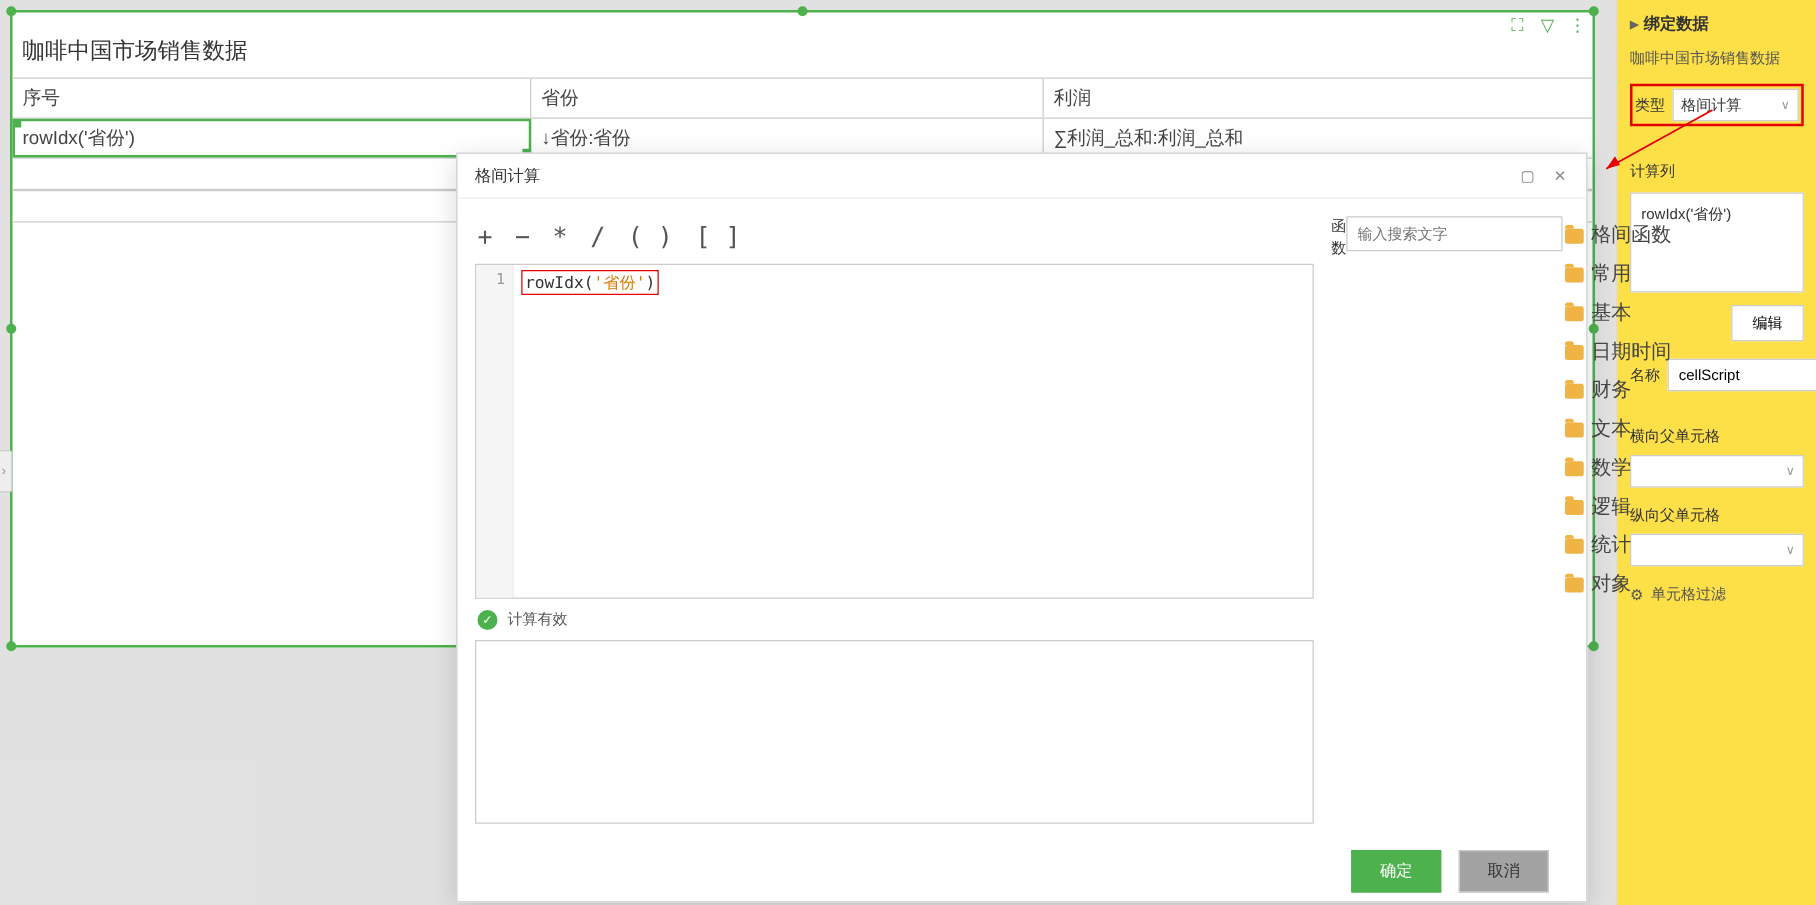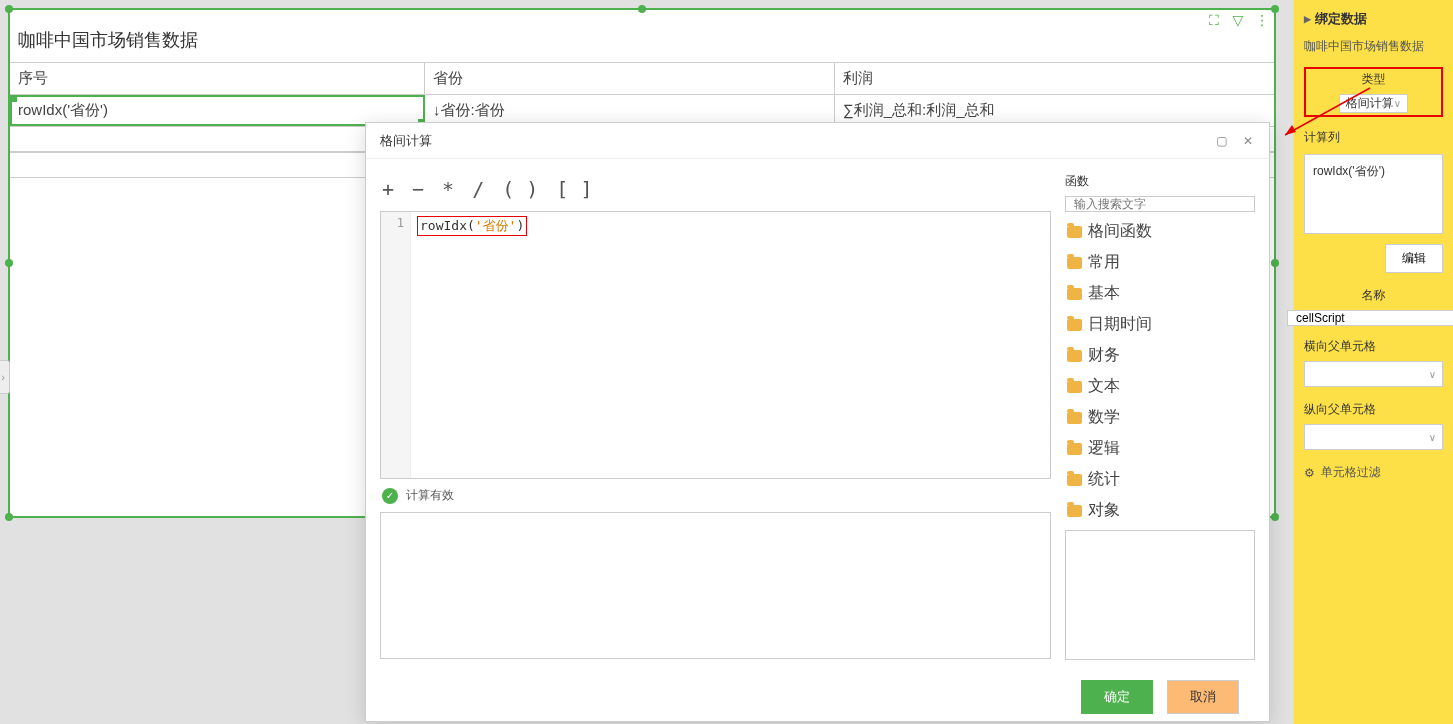--- a/index.html
+++ b/index.html
@@ -36,21 +36,21 @@
     .toolbar-icons { position: absolute; top: 2px; right: 4px; display: flex; gap: 8px; align-items: center; }
     .tool-icon { width: 16px; height: 16px; color: #4db14d; cursor: pointer; display: flex; align-items: center; justify-content: center; font-size: 14px; }
     
     .side-tab { position: absolute; left: -4px; top: 360px; width: 14px; height: 34px; background: #eee; border: 1px solid #ccc; border-radius: 3px; display: flex; align-items: center; justify-content: center; color: #999; font-size: 11px; cursor: pointer; }
     
     .right-panel { position: absolute; right: 0; top: 0; width: 160px; height: 724px; background: #fde047; border-left: 1px solid #ddd; padding: 10px; }
     .panel-section-title { font-size: 13px; font-weight: bold; margin-bottom: 10px; display: flex; align-items: center; gap: 4px; }
     .panel-section-title::before { content: '▶'; font-size: 9px; color: #666; }
     .panel-subtitle { font-size: 12px; color: #555; margin-bottom: 12px; }
     
-    .form-row { display: flex; align-items: center; margin-bottom: 12px; gap: 6px; flex-direction: column; }
+    .form-row { display: flex; align-items: center; margin-bottom: 28px; gap: 6px; }
     .form-label { font-size: 12px; color: #333; white-space: nowrap; }
     .form-select { flex: 1; height: 26px; border: 1px solid #ccc; background: #fff; font-size: 12px; padding: 0 6px; position: relative; display: flex; align-items: center; justify-content: space-between; }
     .form-select .chevron { color: #999; font-size: 10px; }
     .form-input { flex: 1; height: 26px; border: 1px solid #ccc; background: #fff; font-size: 12px; padding: 0 8px; }
     
     .highlight-red { border: 2px solid #e60000 !important; }
     
     .calc-box { width: 100%; height: 80px; border: 1px solid #ccc; background: #fff; padding: 8px; font-size: 12px; margin-bottom: 10px; }
     .edit-btn { float: right; padding: 5px 16px; border: 1px solid #ccc; background: #fff; font-size: 12px; cursor: pointer; margin-bottom: 14px; }
     .clear { clear: both; }
@@ -62,21 +62,21 @@
     
     .modal-overlay { position: absolute; left: 0; top: 0; width: 1453px; height: 724px; background: rgba(0,0,0,0.08); }
     .modal { position: absolute; left: 365px; top: 122px; width: 905px; height: 600px; background: #fff; border: 1px solid #ccc; box-shadow: 0 4px 20px rgba(0,0,0,0.15); }
     .modal-header { height: 36px; display: flex; align-items: center; justify-content: space-between; padding: 0 14px; border-bottom: 1px solid #eee; }
     .modal-title { font-size: 13px; color: #333; }
     .modal-header-icons { display: flex; gap: 12px; }
     .modal-icon { width: 14px; height: 14px; cursor: pointer; color: #888; display: flex; align-items: center; justify-content: center; }
     
     .modal-body { padding: 14px; display: flex; gap: 14px; height: calc(100% - 84px); }
     .modal-left { flex: 1; display: flex; flex-direction: column; }
-    .modal-right { width: 190px; display: flex; flex-direction: column; }
+    .modal-right { width: 190px; display: flex; flex-direction: row; }
     
     .op-toolbar { display: flex; gap: 18px; padding: 4px 2px 10px; font-size: 20px; color: #555; }
     .op-btn { cursor: pointer; font-family: monospace; }
     
     .code-editor { flex: 0 0 268px; border: 1px solid #ccc; display: flex; background: #fff; position: relative; }
     .gutter { width: 30px; background: #f5f5f5; border-right: 1px solid #eee; padding: 4px 6px; text-align: right; font-size: 12px; color: #999; font-family: monospace; }
     .code-content { flex: 1; padding: 4px 6px; font-family: monospace; font-size: 13px; }
     .code-highlight { border: 1.5px solid #e60000; padding: 0 2px; display: inline-block; }
     .code-arg { color: #d97a00; }
     
@@ -89,21 +89,21 @@
     .search-box { height: 28px; border: 1px solid #ccc; padding: 0 8px; font-size: 12px; margin-bottom: 4px; }
     .func-tree { flex: 0 0 288px; }
     .func-item { display: flex; align-items: center; gap: 6px; padding: 5px 2px; font-size: 16px; color: #444; cursor: pointer; }
     .folder-icon { width: 15px; height: 12px; background: #f0b445; border-radius: 2px; position: relative; }
     .folder-icon::before { content: ''; position: absolute; top: -3px; left: 0; width: 7px; height: 3px; background: #f0b445; border-radius: 2px 2px 0 0; }
     .desc-box { flex: 1; border: 1px solid #ccc; background: #fff; margin-top: 4px; min-height: 130px; }
     
     .modal-footer { height: 48px; display: flex; align-items: center; justify-content: flex-end; gap: 14px; padding: 0 30px; }
     .btn { padding: 7px 22px; font-size: 13px; border: 1px solid #ccc; cursor: pointer; }
     .btn-primary { background: #4db14d; color: #fff; border-color: #4db14d; }
-    .btn-default { background: #fdba74; color: #333; }
+    .btn-default { background: #a3a3a3; color: #333; }
   </style>
 </head>
 <body>
 
 <div class="modal-overlay"></div>
 
 <div class="main-canvas">
   <div class="selection-handle handle-tl"></div>
   <div class="selection-handle handle-tr"></div>
   <div class="selection-handle handle-bl"></div>

